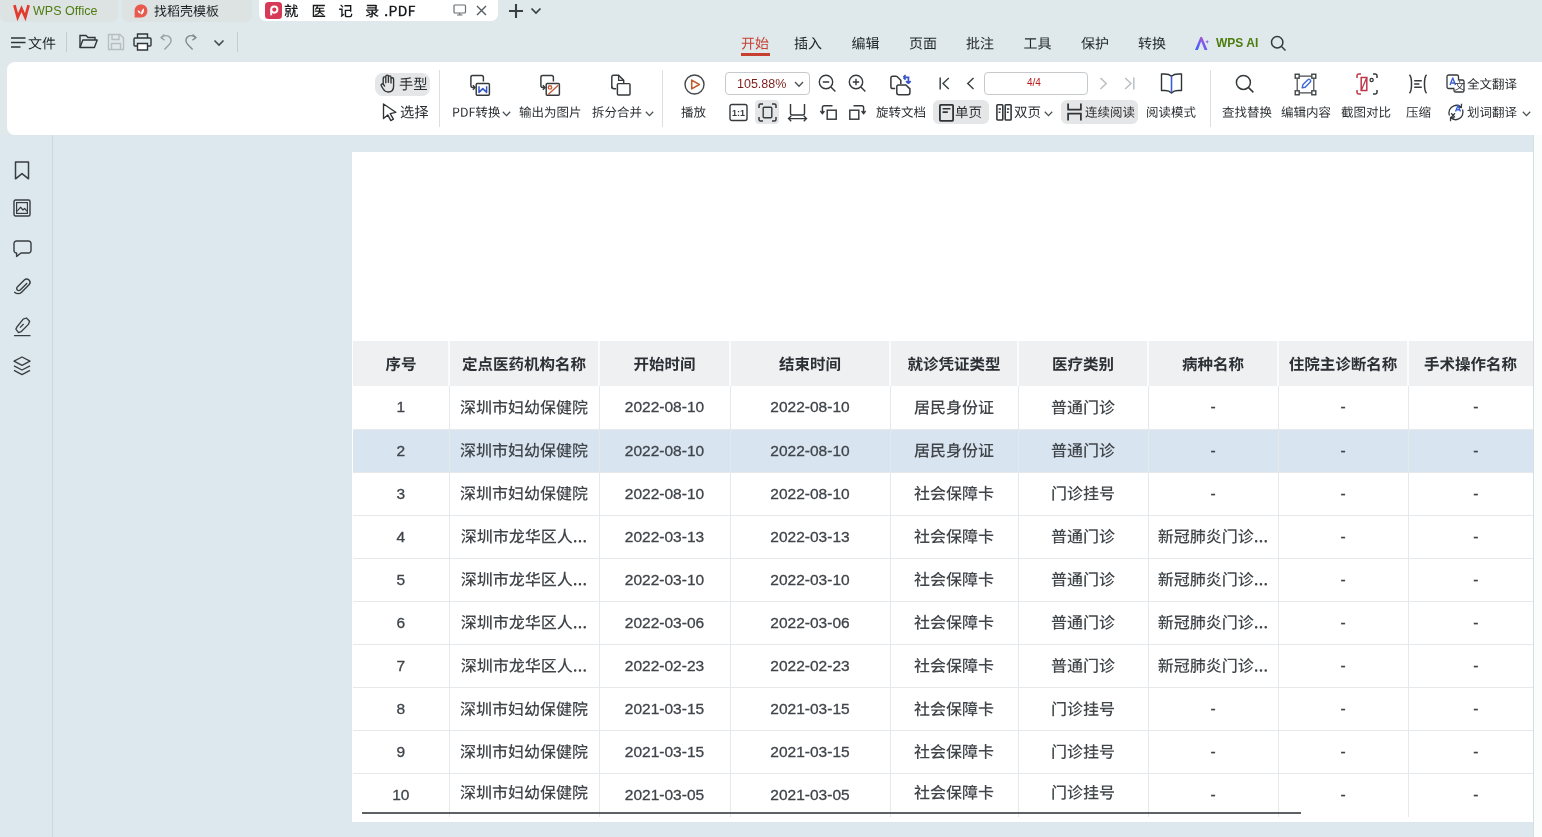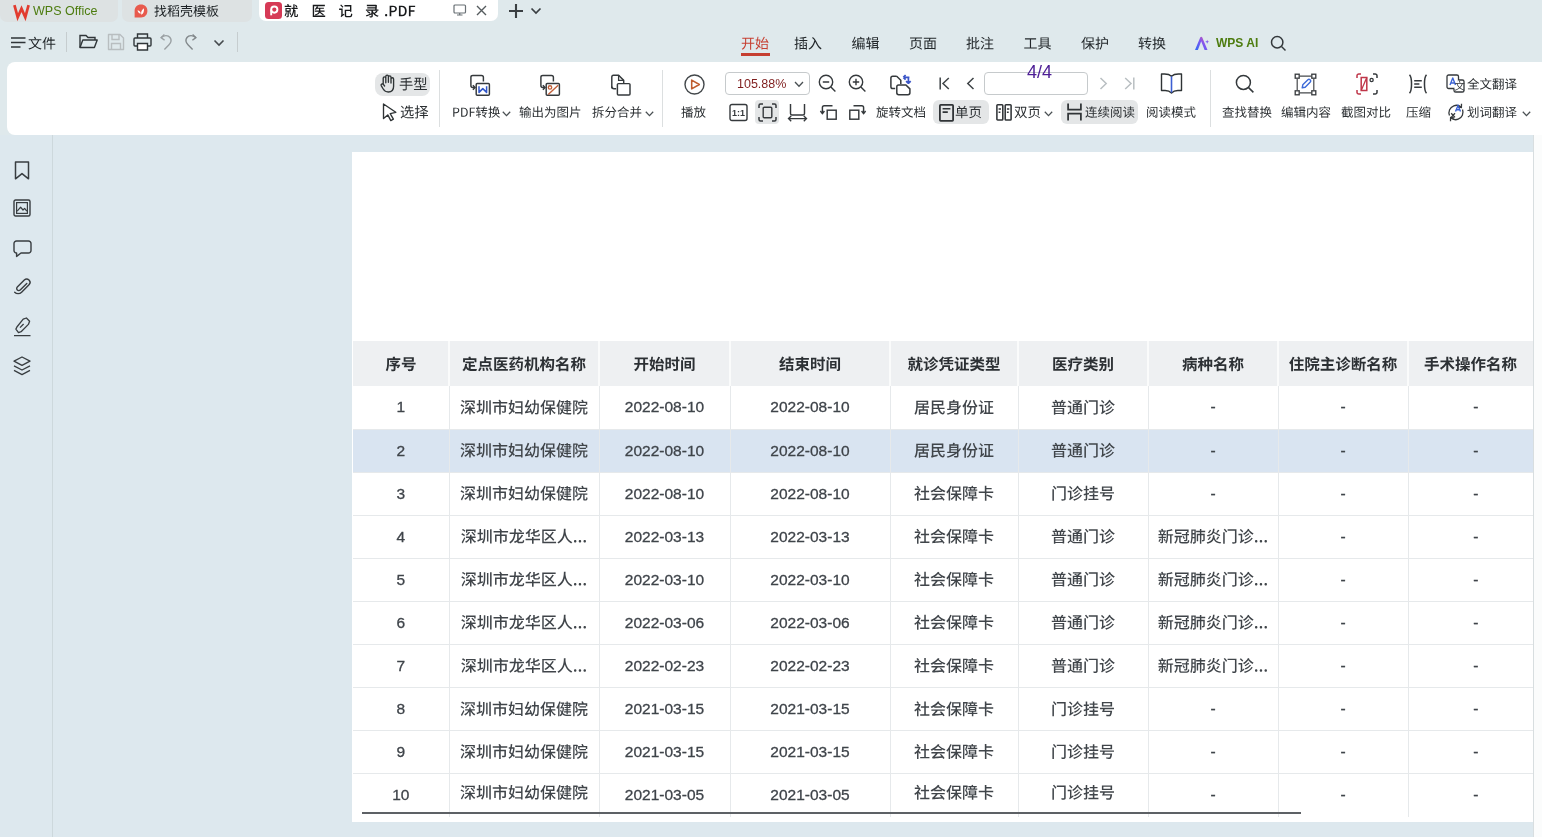--- a/index.html
+++ b/index.html
@@ -30,21 +30,21 @@
 </head>
 <body>
 <div id="chrome"></div>
 
 <div class="tab" style="left:0;width:118px;"></div>
 <div class="tab" style="left:122px;width:130px;"></div>
 <div class="tab" id="tabactive" style="left:259px;width:239px;height:21px;"></div>
 <span class="ltxt" style="left:33px;top:4px;font-size:12.5px;">WPS Office</span>
 <span class="ltxt" style="left:1216px;top:36px;font-size:12px;font-weight:bold;">WPS AI</span>
 <span class="ltxt" style="left:737px;top:77px;font-size:12.5px;color:#7f1d1d;">105.88%</span>
-<span class="ltxt" style="left:1027px;top:62px;font-size:18px;color:#4c1d95;">4/4</span>
+<span class="ltxt" style="left:1027px;top:77px;font-size:10px;color:#b91c1c;">4/4</span>
 
 <div class="abs" style="left:741px;top:53px;width:29px;height:2.5px;background:#c63f31;"></div>
 <div class="abs" style="left:66px;top:32px;width:1px;height:20px;background:#c6cdcf;"></div>
 <div class="abs" style="left:237px;top:32px;width:1px;height:20px;background:#c6cdcf;"></div>
 
 <div id="ribbon"></div>
 <div class="hl" style="left:375px;top:72.5px;width:54.5px;height:23px;border-radius:8px;"></div>
 <div class="vsep" style="left:439px;"></div>
 <div class="vsep" style="left:662px;"></div>
 <div class="vsep" style="left:1210px;"></div>

